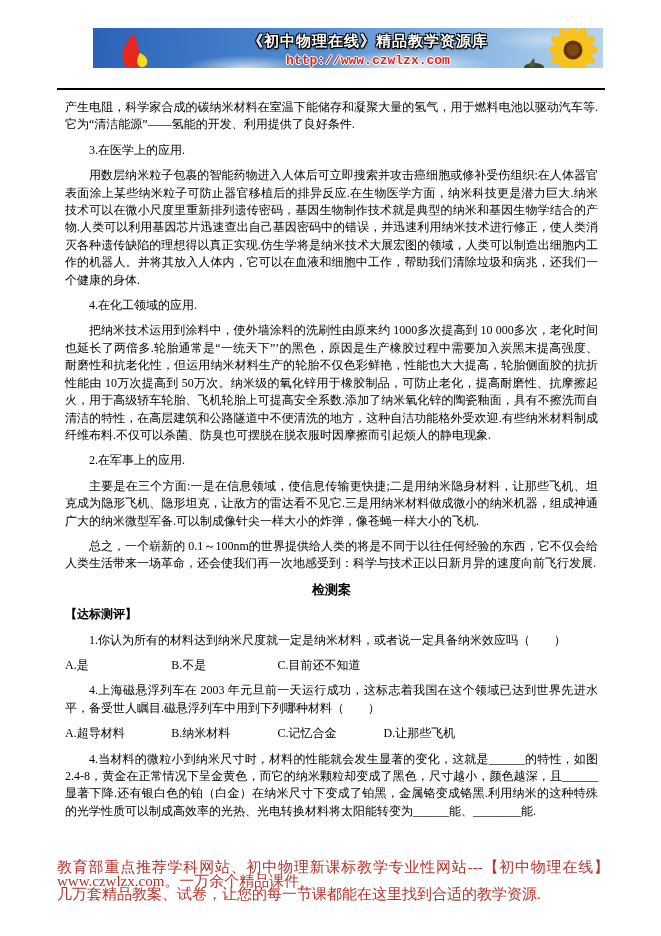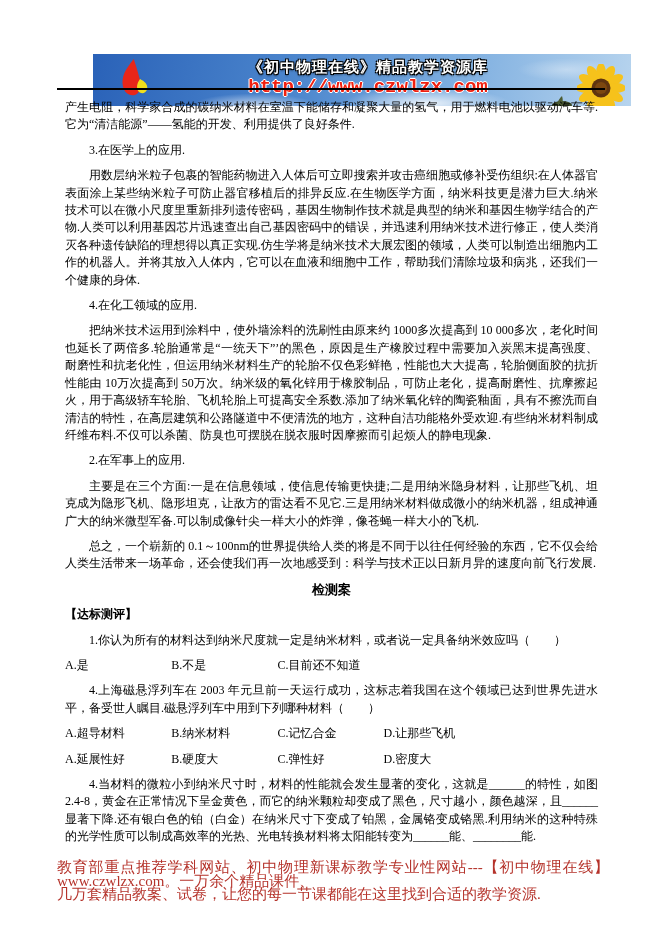--- a/index.html
+++ b/index.html
@@ -3,41 +3,41 @@
 <meta charset="utf-8">
 <style>
   html,body{margin:0;padding:0;}
   body{
     width:661px;height:936px;position:relative;background:#ffffff;
     font-family:"Liberation Serif","DejaVu Serif",serif;
     color:#000;
   }
   
   .banner{
-    position:absolute;left:93px;top:54px;width:510px;height:52px;
+    position:absolute;left:93px;top:28px;width:510px;height:40px;
     overflow:hidden;
     background:
       radial-gradient(ellipse 120px 22px at 62% 95%, rgba(255,255,255,.85), rgba(255,255,255,0) 70%),
       radial-gradient(ellipse 90px 18px at 30% 100%, rgba(255,255,255,.7), rgba(255,255,255,0) 70%),
       radial-gradient(ellipse 70px 16px at 88% 30%, rgba(255,255,255,.35), rgba(255,255,255,0) 70%),
       linear-gradient(100deg,#2a62b8 0%,#4c86cd 38%,#7fafe0 68%,#b7d4ee 100%);
-    display:flex;align-items:center;padding-left:28px;
+    display:flex;align-items:center;
   }
   .banner-logo{position:absolute;left:20px;top:3px;width:36px;height:42px;}
   .banner-center{
     position:absolute;left:110px;top:2px;width:330px;text-align:center;
   }
   .banner-title{
     font-weight:bold;font-size:15px;letter-spacing:1px;color:#fff;line-height:22px;
     text-shadow:-1px -1px 0 #000,1px -1px 0 #000,-1px 1px 0 #000,1px 1px 0 #000,0 2px 2px rgba(0,0,0,.5);
     white-space:nowrap;
   }
   .banner-url{
     font-family:"Liberation Mono","DejaVu Sans Mono",monospace;
-    font-weight:bold;font-size:19px;color:#f02010;line-height:18px;letter-spacing:0px;
+    font-weight:bold;font-size:13px;color:#f02010;line-height:18px;letter-spacing:0px;
     text-shadow:-1px 0 0 #fff,1px 0 0 #fff,0 -1px 0 #fff,0 1px 0 #fff;
     white-space:nowrap;
   }
   .banner-sunflower{position:absolute;right:6px;bottom:-6px;width:48px;height:48px;}
   .banner-grass{position:absolute;right:58px;bottom:-2px;width:22px;height:12px;}
   .header-rule{position:absolute;left:57px;top:88px;width:548px;height:2px;background:#000;}
   
   .doc{
     position:absolute;left:57px;top:91px;width:549px;
     font-size:12px;line-height:17.4px;text-align:justify;
@@ -118,26 +118,20 @@
   </p>
 
   <p class="indent">4.上海磁悬浮列车在 2003 年元旦前一天运行成功，这标志着我国在这个领域已达到世界先进水平，备受世人瞩目.磁悬浮列车中用到下列哪种材料（　　）</p>
   <p class="options">
     <span>A.超导材料</span>
     <span>B.纳米材料</span>
     <span>C.记忆合金</span>
     <span>D.让那些飞机</span>
   </p>
 
-  <p class="options">
-    <span>A.延展性好</span>
-    <span>B.硬度大</span>
-    <span>C.弹性好</span>
-    <span>D.密度大</span>
-  </p>
 
   <p class="indent">4.当材料的微粒小到纳米尺寸时，材料的性能就会发生显著的变化，这就是______的特性，如图2.4-8，黄金在正常情况下呈金黄色，而它的纳米颗粒却变成了黑色，尺寸越小，颜色越深，且______显著下降.还有银白色的铂（白金）在纳米尺寸下变成了铂黑，金属铬变成铬黑.利用纳米的这种特殊的光学性质可以制成高效率的光热、光电转换材料将太阳能转变为______能、________能.</p>
 </div>
 
 <div class="footer">
   <div>教育部重点推荐学科网站、初中物理新课标教学专业性网站---【初中物理在线】www.czwlzx.com。一万余个精品课件、</div>
   <div>几万套精品教案、试卷，让您的每一节课都能在这里找到合适的教学资源.</div>
 </div>
 
 </body></html>

